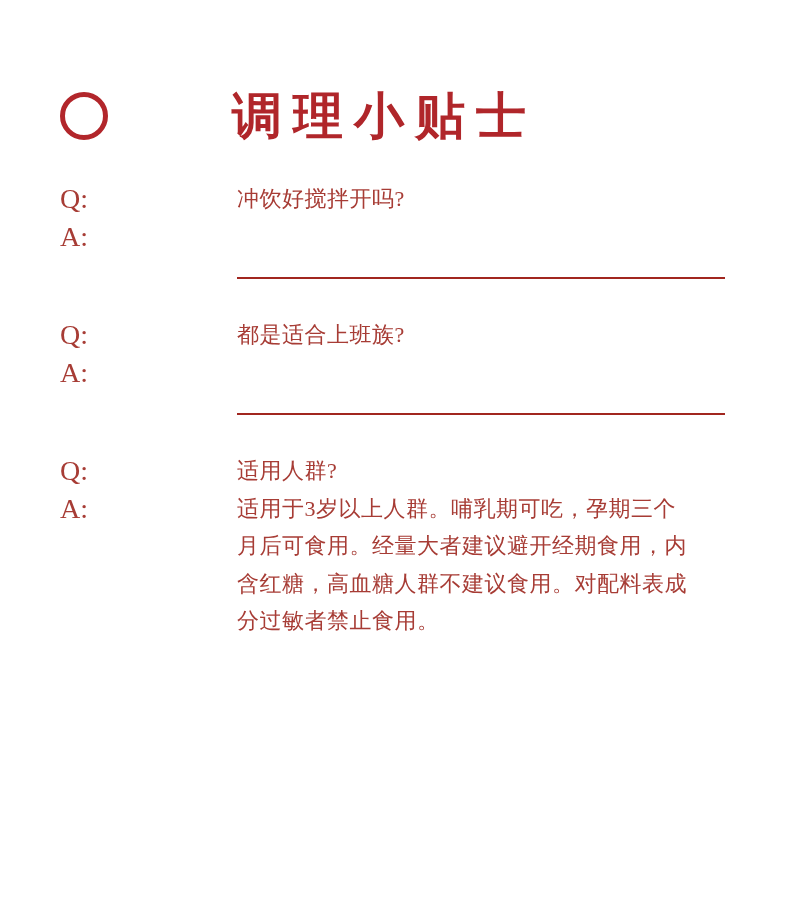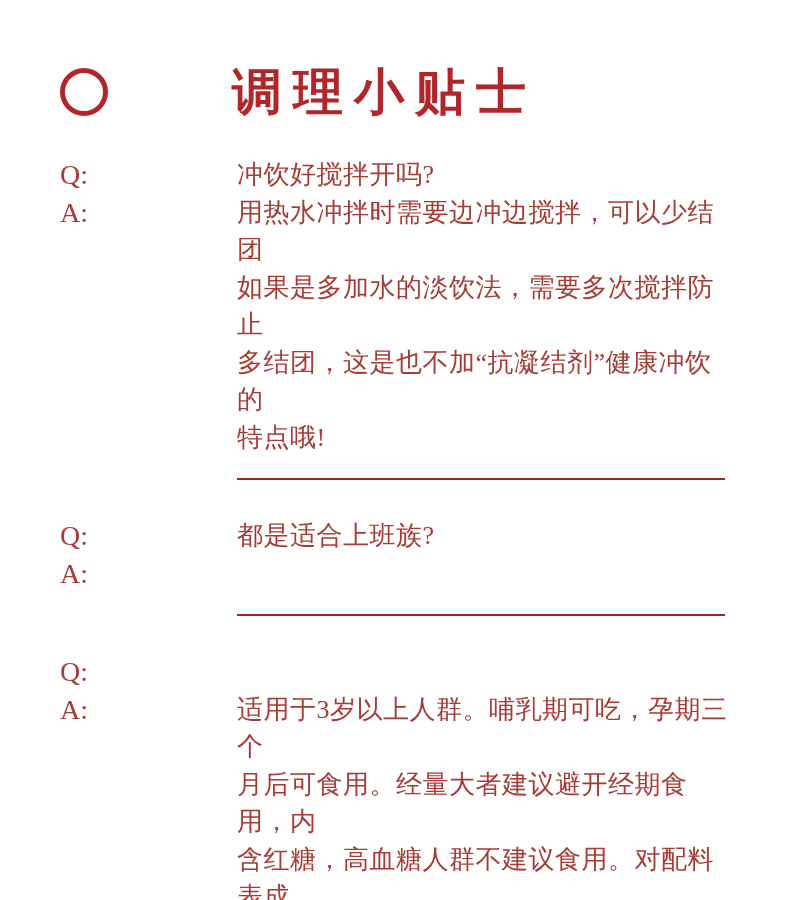--- a/index.html
+++ b/index.html
@@ -10,21 +10,21 @@
   body {
     width: 790px;
     height: 900px;
     overflow: hidden;
     font-family: "Liberation Serif", "DejaVu Serif", serif;
   }
   .page {
     box-sizing: border-box;
     width: 790px;
     height: 900px;
-    padding: 66px 62px 0 60px;
+    padding: 90px 62px 0 60px;
   }
   
   .header {
     display: flex;
     align-items: center;
     height: 52px;
     margin-bottom: 38px;
   }
   .circle-icon {
     box-sizing: border-box;
@@ -52,21 +52,21 @@
     align-items: flex-start;
   }
   .label {
     flex: 0 0 177px;
     font-size: 28px;
     line-height: 37.5px;
     color: #a73c35;
   }
   .q-text, .a-text {
     flex: 1 1 auto;
-    font-size: 26px;
+    font-size: 22px;
     line-height: 37.5px;
     letter-spacing: 0.5px;
     color: #a73c35;
   }
   .a-text {
     white-space: pre-line;
   }
   .divider {
     height: 0;
     border-top: 2px solid #a1261f;
@@ -83,42 +83,39 @@
     <h1 class="title">调理小贴士</h1>
   </div>
 
   <div class="qa-block">
     <div class="row">
       <span class="label">Q:</span>
       <div class="q-text">冲饮好搅拌开吗?</div>
     </div>
     <div class="row">
       <span class="label">A:</span>
-      <div class="a-text">用热水冲拌时需要边冲边搅拌，可以少结团
-如果是多加水的淡饮法，需要多次搅拌防止
-多结团，这是也不加“抗凝结剂”健康冲饮的
-特点哦!</div>
     </div>
     <div class="divider"></div>
   </div>
 
   <div class="qa-block">
     <div class="row">
       <span class="label">Q:</span>
       <div class="q-text">都是适合上班族?</div>
     </div>
     <div class="row">
       <span class="label">A:</span>
     </div>
     <div class="divider"></div>
   </div>
 
   <div class="qa-block">
     <div class="row">
       <span class="label">Q:</span>
+      <div class="q-text">适用人群?</div>
     </div>
     <div class="row">
       <span class="label">A:</span>
       <div class="a-text">适用于3岁以上人群。哺乳期可吃，孕期三个
 月后可食用。经量大者建议避开经期食用，内
 含红糖，高血糖人群不建议食用。对配料表成
 分过敏者禁止食用。</div>
     </div>
 
   </div>

